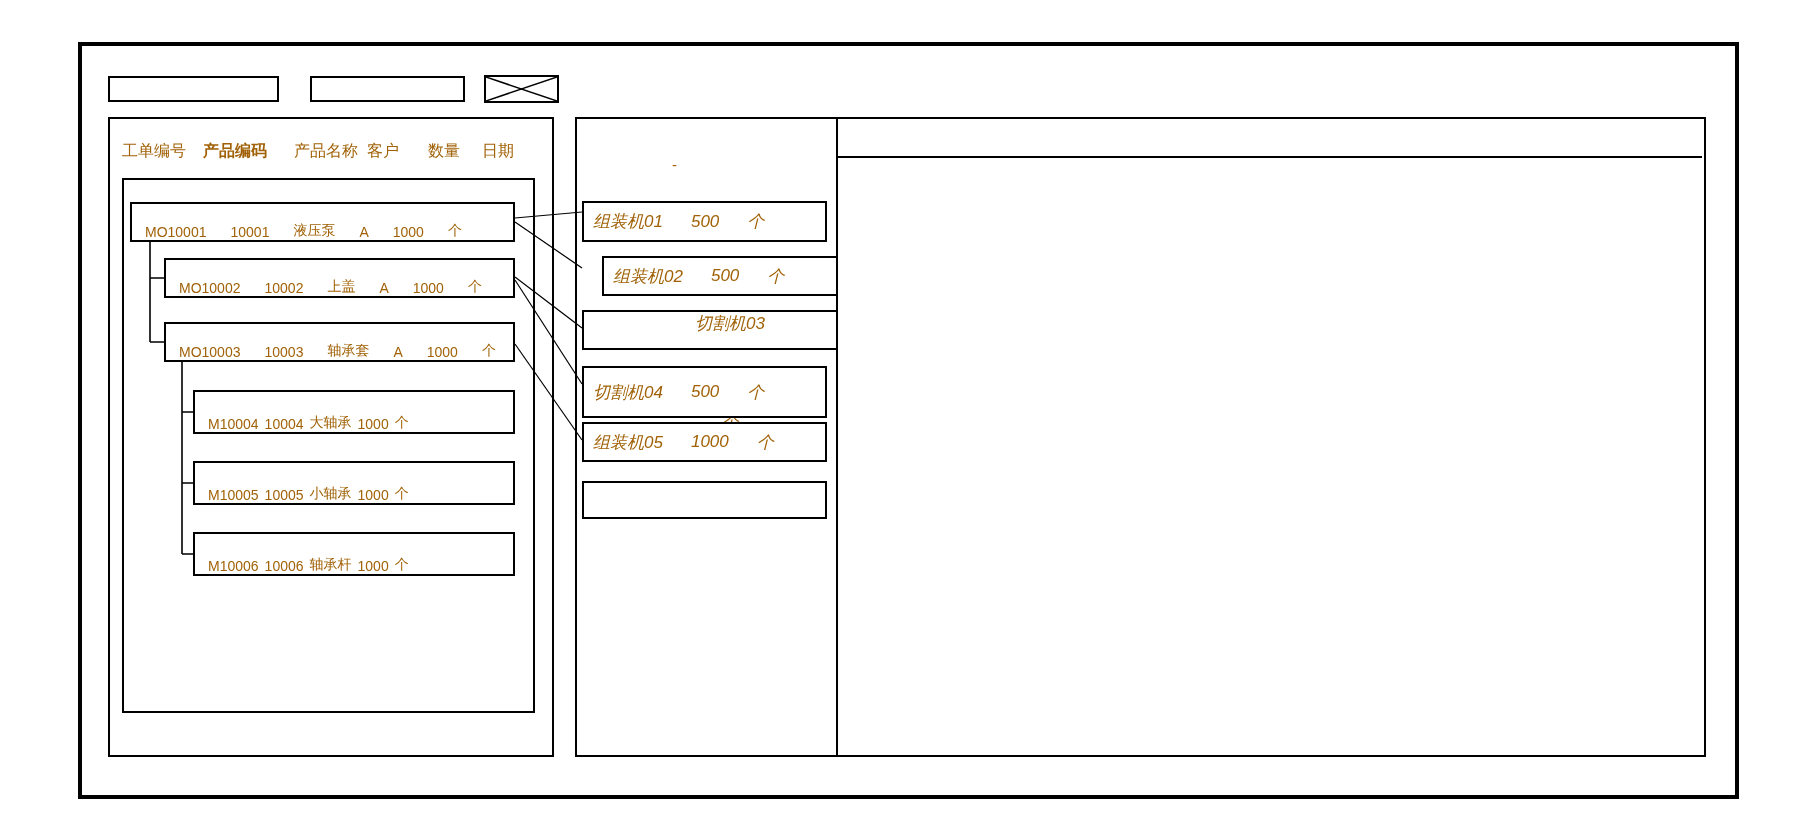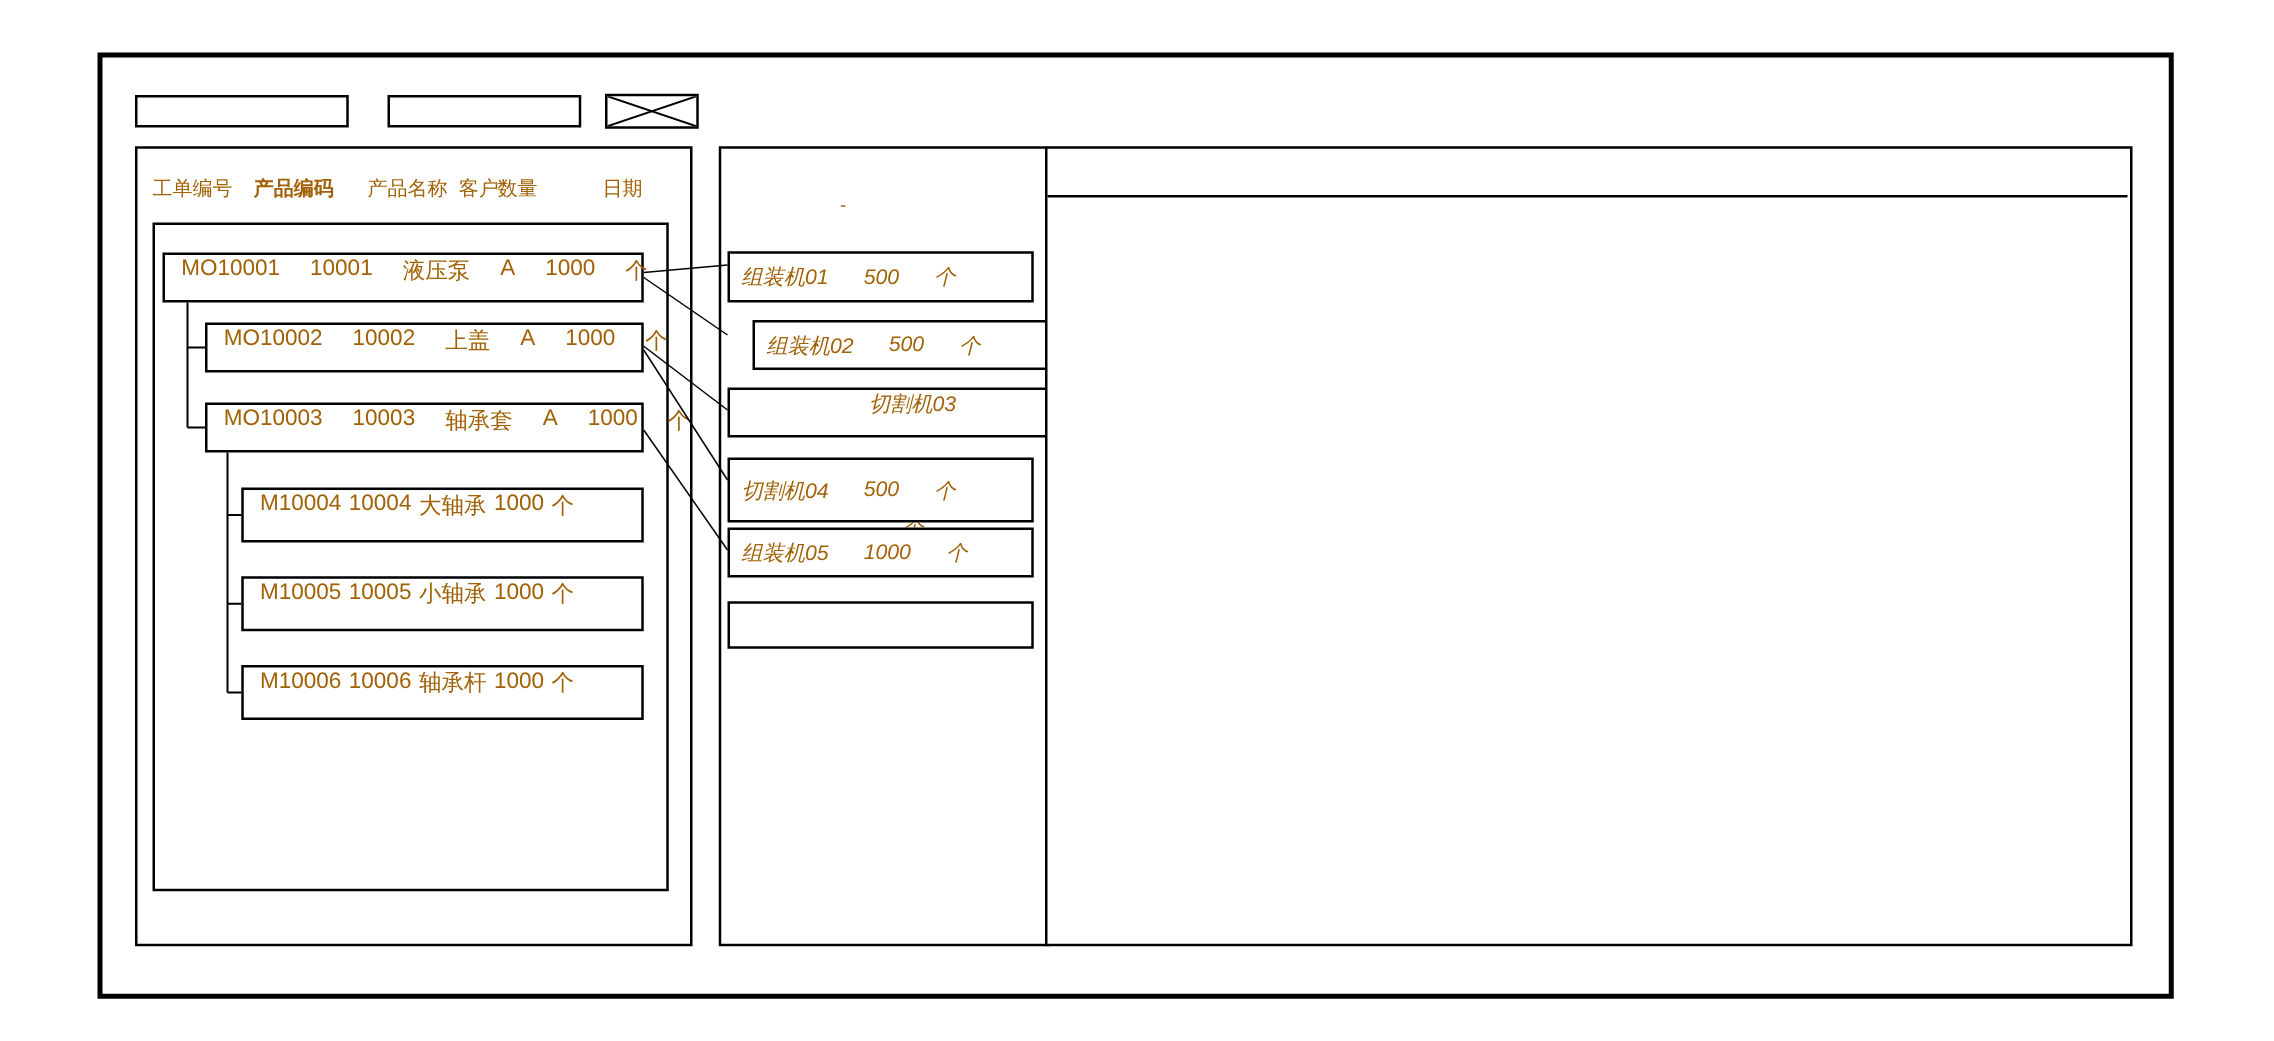--- a/index.html
+++ b/index.html
@@ -5,22 +5,22 @@
   html,body{margin:0;padding:0;background:#fff;}
   .canvas{
     position:relative;width:1819px;height:833px;background:#fff;
     font-family:"Liberation Sans", sans-serif;color:#a16207;overflow:hidden;padding-left:28px;
   }
   .frame{position:absolute;border:4px solid #000;background:#fff;}
   .panel{position:absolute;border:2px solid #000;background:#fff;}
   .inputbox{position:absolute;border:2px solid #000;background:#fff;}
   .obox{
     position:absolute;border:2px solid #000;background:#fff;
-    display:flex;align-items:flex-start;gap:24px;padding-left:13px;
-    font-size:18px;white-space:nowrap;box-sizing:border-box;
+    display:flex;align-items:flex-end;gap:24px;padding-left:13px;
+    font-size:14px;white-space:nowrap;box-sizing:border-box;
   }
   .obox.l2{gap:6px;}
   .mbox{
     position:absolute;border:2px solid #000;background:#fff;
     display:flex;align-items:center;gap:28px;padding-left:9px;
     font-size:17px;white-space:nowrap;box-sizing:border-box;font-style:italic;
   }
   .hdr{position:absolute;top:141px;font-size:16px;white-space:nowrap;}
   .divider{position:absolute;background:#000;}
   svg.overlay{position:absolute;left:0;top:0;pointer-events:none;}
@@ -41,21 +41,21 @@
       <line x1="71" y1="0" x2="0" y2="24" stroke="#000" stroke-width="1.5"></line>
     </svg>
   </div>
 
   <div class="panel" style="left:108px;top:117px;width:442px;height:636px;"></div>
 
   <span class="hdr" style="left:122px;">工单编号</span>
   <span class="hdr" style="left:203px;font-weight:bold;">产品编码</span>
   <span class="hdr" style="left:294px;">产品名称</span>
   <span class="hdr" style="left:367px;">客户</span>
-  <span class="hdr" style="left:398px;">数量</span>
+  <span class="hdr" style="left:428px;">数量</span>
   <span class="hdr" style="left:482px;">日期</span>
 
   <div class="panel" style="left:122px;top:178px;width:409px;height:531px;"></div>
 
   <div class="obox" style="left:130px;top:202px;width:385px;height:40px;">
     <span>MO10001</span>
     <span>10001</span>
     <span>液压泵</span>
     <span>A</span>
     <span>1000</span>

